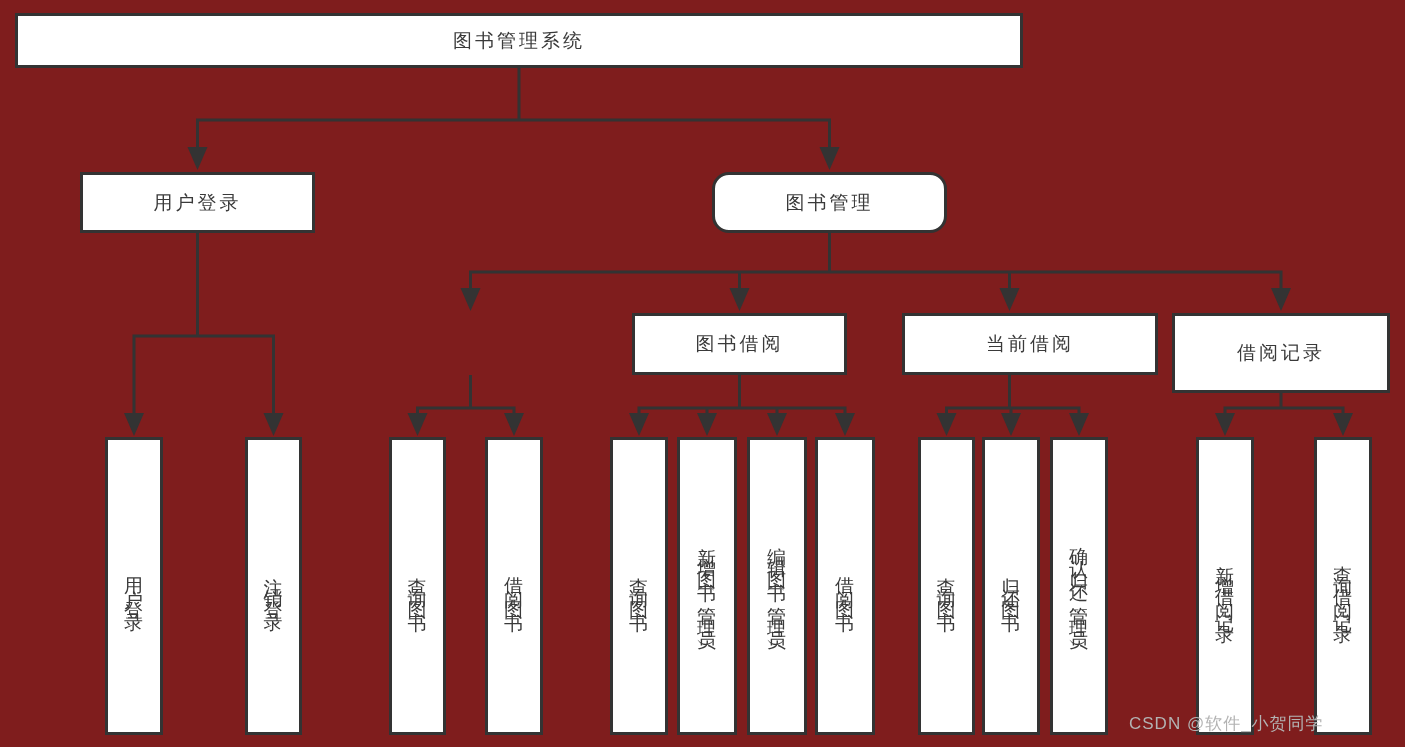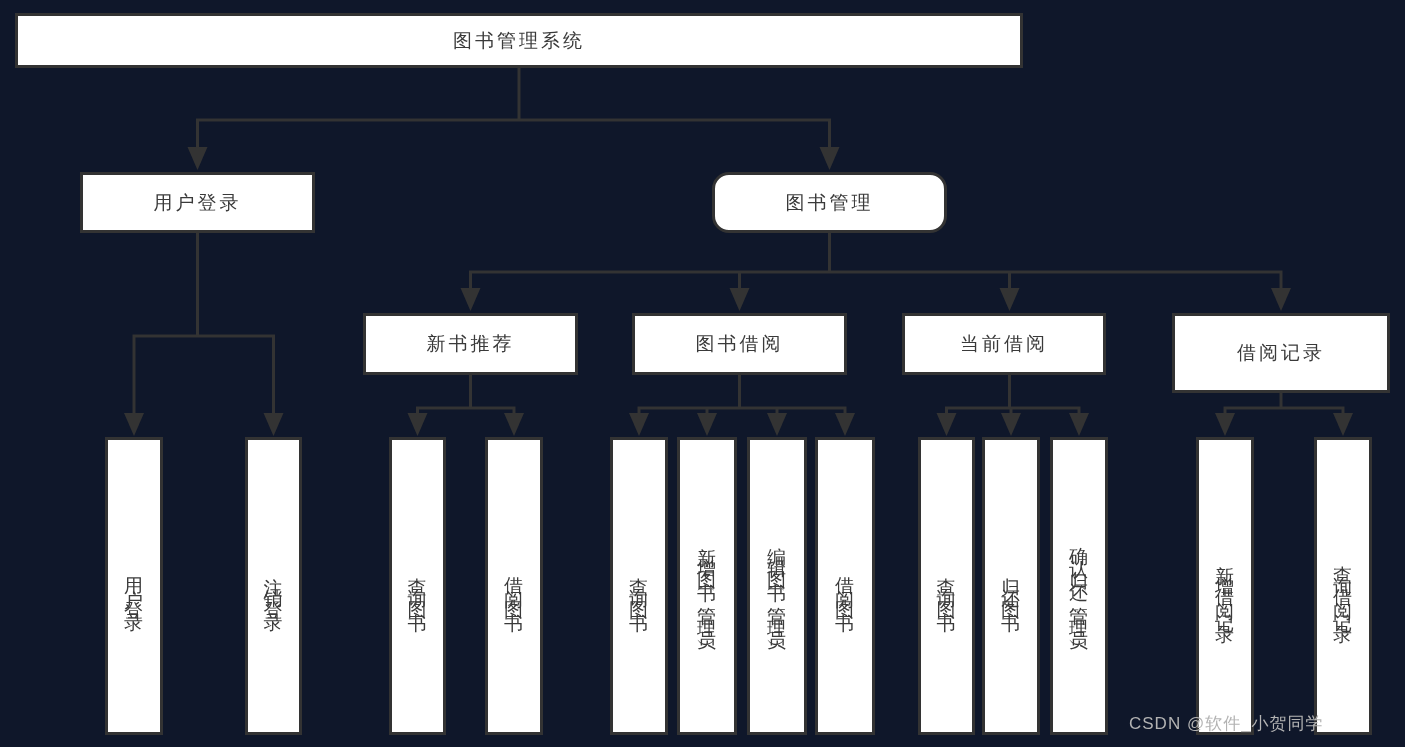--- a/index.html
+++ b/index.html
@@ -1,20 +1,20 @@
 <!DOCTYPE html>
 <html><head>
 <meta charset="utf-8">
 <style>
   html, body { margin: 0; padding: 0; background: #ffffff; }
   .stage {
     position: relative;
     width: 1405px;
     height: 747px;
-    background: #0f172a;
+    background: #7f1d1d;
     font-family: "Liberation Sans", sans-serif;
     overflow: hidden;
   }
   svg.connectors {
     position: absolute;
     left: 0; top: 0;
     width: 1405px; height: 747px;
   }
   .node {
     position: absolute;
@@ -90,27 +90,24 @@
     <span>图书管理系统</span>
   </div>
 
   <div class="node h-node" style="left:80px; top:172px; width:235px; height:61px;">
     <span>用户登录</span>
   </div>
   <div class="node h-node" style="left:712px; top:172px; width:235px; height:61px;border-radius:17px;">
     <span>图书管理</span>
   </div>
 
-  <div class="node h-node" style="left:363px; top:313px; width:215px; height:62px;">
-    <span>新书推荐</span>
-  </div>
   <div class="node h-node" style="left:632px; top:313px; width:215px; height:62px;font-family:Liberation Serif, serif;">
     <span>图书借阅</span>
   </div>
-  <div class="node h-node" style="left:902px; top:313px; width:204px; height:62px;">
+  <div class="node h-node" style="left:902px; top:313px; width:256px; height:62px;">
     <span>当前借阅</span>
   </div>
   <div class="node h-node" style="left:1172px; top:313px; width:218px; height:80px;">
     <span>借阅记录</span>
   </div>
 
   <div class="node v-node" style="left:105px; top:437px; width:58px; height:298px;">
     <span>用户登录</span>
   </div>
   <div class="node v-node" style="left:245px; top:437px; width:57px; height:298px;">

